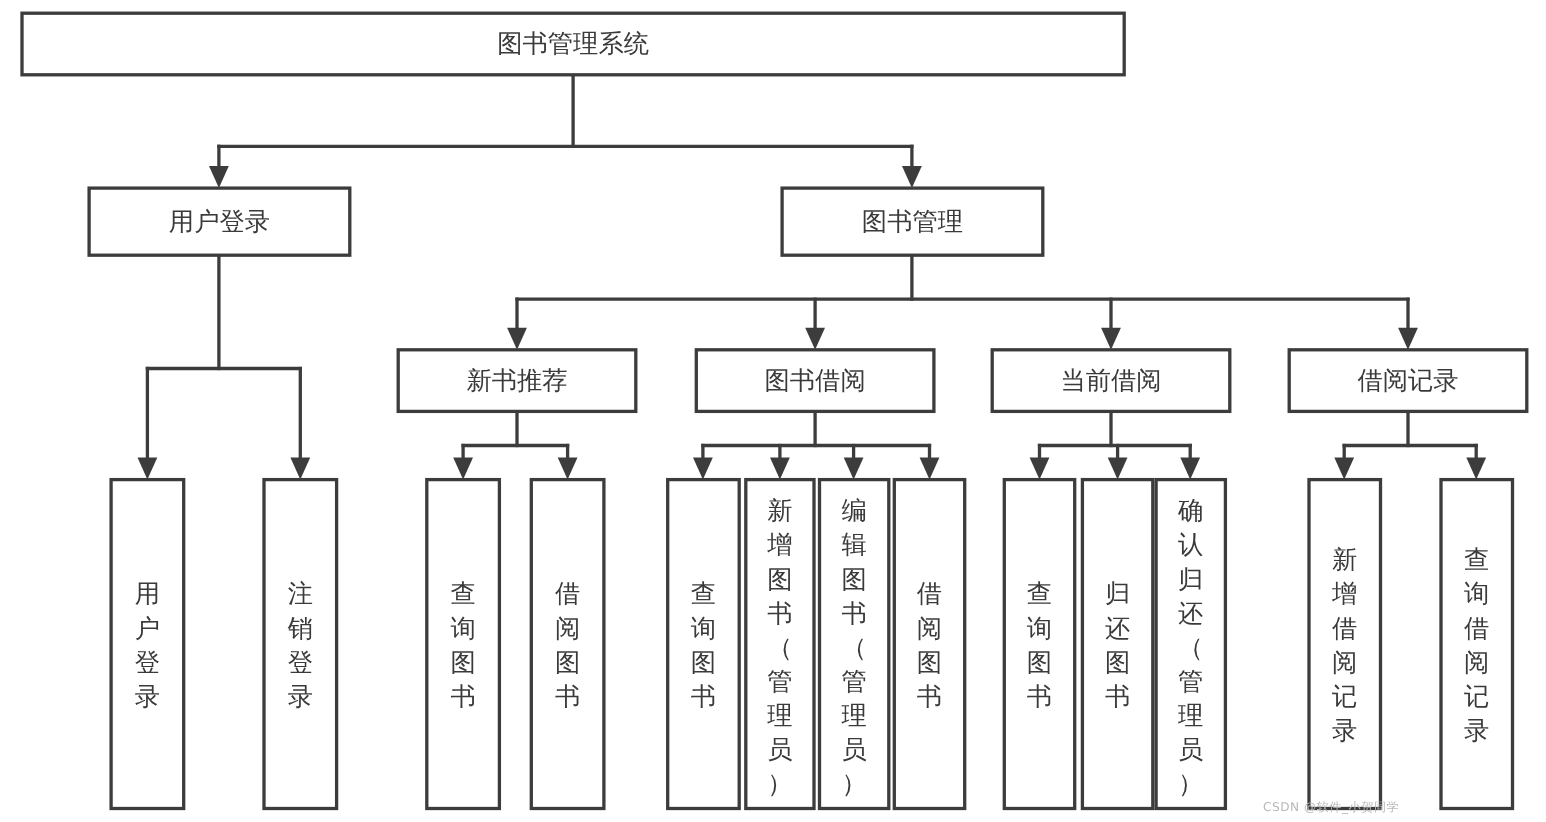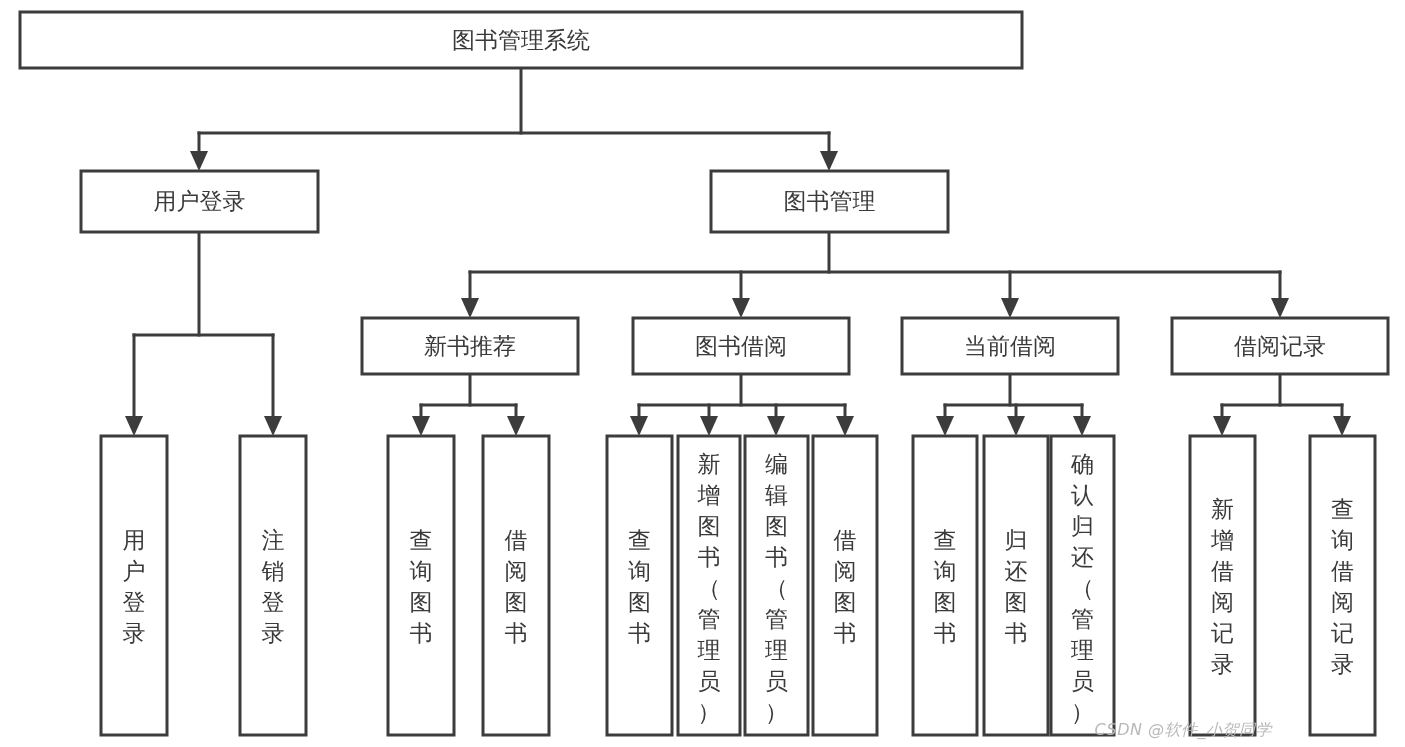--- a/index.html
+++ b/index.html
@@ -54,25 +54,24 @@
     font-family: "DejaVu Sans", "Liberation Sans", sans-serif;
     font-size: 23px;
     text-anchor: middle;
     white-space: pre;
   }
   .watermark {
     position: absolute;
     right: 8px;
     bottom: 6px;
     font-family: "DejaVu Sans", "Liberation Sans", sans-serif;
-    font-size: 16px;
+    font-size: 11px;
     color: #b9b9b9;
     letter-spacing: 0.5px;
     user-select: none;
-    font-style: italic;
   }
 </style>
 </head>
 <body>
 
 <div id="diagram-root">
   <svg id="tree-svg" viewBox="0 0 1405 747" xmlns="http://www.w3.org/2000/svg">
     <g id="connectors-layer">
         <g>
           <line x1="521" y1="68" x2="521" y2="133" class="connector"></line>

